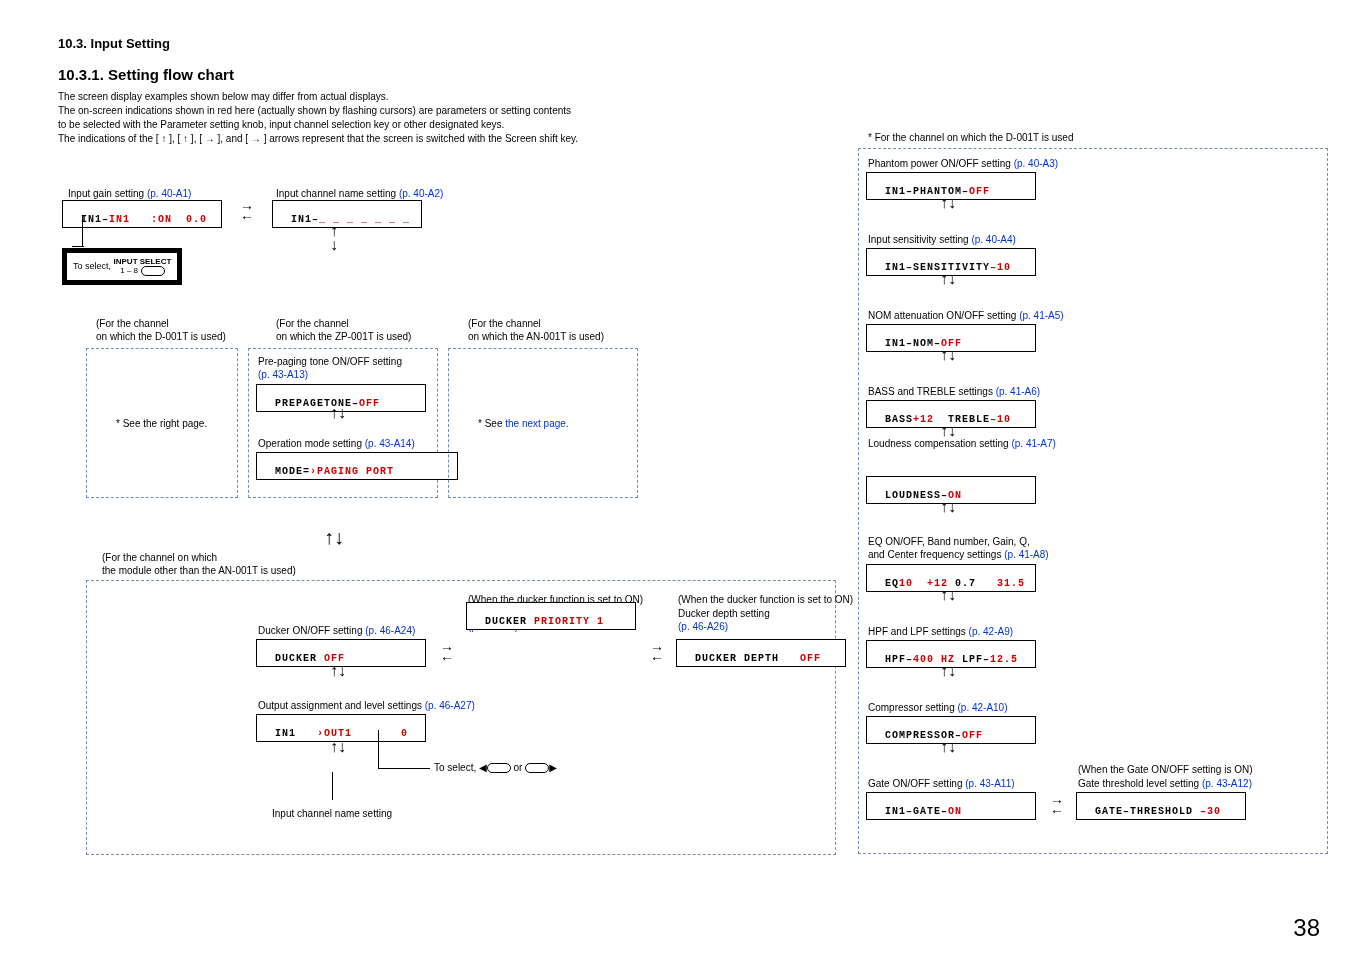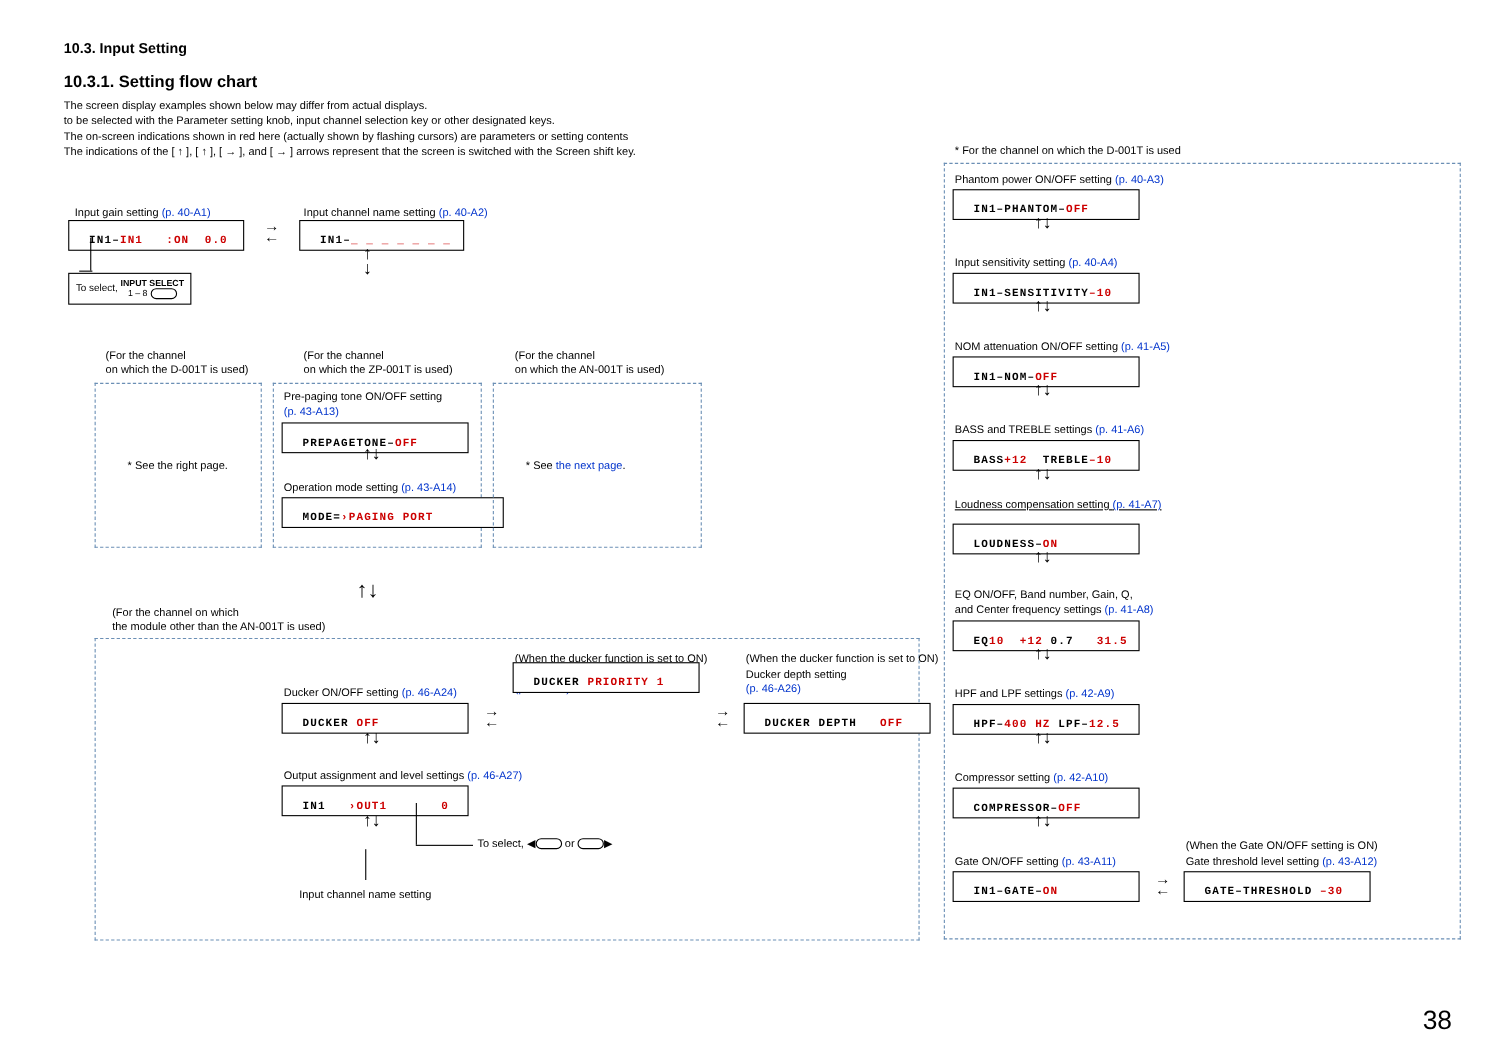--- a/index.html
+++ b/index.html
@@ -23,38 +23,38 @@
 <body>
 
 <div class="pos" style="left:58px; top:36px;">
   <div class="section-title">10.3. Input Setting</div>
 </div>
 <div class="pos" style="left:58px; top:66px;">
   <div class="sub-title">10.3.1. Setting flow chart</div>
 </div>
 <div class="pos" style="left:58px; top:90px; width:560px;">
   <div class="desc">The screen display examples shown below may differ from actual displays.</div>
+  <div class="desc">The on-screen indications shown in red here (actually shown by flashing cursors) are parameters or setting contents</div>
   <div class="desc">to be selected with the Parameter setting knob, input channel selection key or other designated keys.</div>
-  <div class="desc">The on-screen indications shown in red here (actually shown by flashing cursors) are parameters or setting contents</div>
   <div class="desc">
     <span>The indications of the [ </span><span>↑</span><span> ], [ </span><span>↑</span><span> ], [ </span><span>→</span><span> ], and [ </span><span>→</span><span> ] arrows represent that the screen is switched with the Screen shift key.</span>
   </div>
 </div>
 
 <div class="pos lbl" style="left:68px; top:188px;">
   <span>Input gain setting </span><span class="link">(p. 40-A1)</span>
 </div>
 <div class="pos lcd" style="left:62px; top:200px; width:160px;">
   <span>IN1</span><span>–</span><span class="rd">IN1</span>&nbsp;&nbsp;&nbsp;<span class="rd">:ON</span>&nbsp;&nbsp;<span class="rd">0.0</span>
 </div>
 
 <div class="pos" style="left:82px; top:216px; width:1px; height:30px; background:#000;"></div>
 <div class="pos" style="left:72px; top:246px; width:12px; height:1px; background:#000;"></div>
 
-<div class="pos" style="left:62px; top:248px; border:1px solid #000000; padding:4px 6px; font-size:9px;">
+<div class="pos" style="left:62px; top:248px; border:5px solid #000000; padding:4px 6px; font-size:9px;">
   <span>To select, </span>
   <span style="display:inline-block; vertical-align:middle; text-align:center; line-height:8px;">
     <span class="tiny" style="font-weight:bold;">INPUT SELECT</span><br>
     <span class="tiny">1 – 8</span> <span class="btn-oval"></span>
   </span>
 </div>
 
 <div class="pos arrow-horiz" style="left:232px; top:200px; width:30px;">
   <div>→</div>
     <div>←</div>
@@ -188,21 +188,21 @@
 <div class="pos arrow-vert" style="left:940px; top:348px;">↑↓</div>
 
 <div class="pos lbl" style="left:868px; top:386px;">
   <span>BASS and TREBLE settings </span><span class="link">(p. 41-A6)</span>
 </div>
 <div class="pos lcd" style="left:866px; top:400px; width:170px;">
   <span>BASS</span><span class="rd">+12</span><span>  TREBLE</span><span class="rd">–10</span>
 </div>
 <div class="pos arrow-vert" style="left:940px; top:424px;">↑↓</div>
 
-<div class="pos lbl" style="left:868px; top:454px;text-decoration:underline;">
+<div class="pos lbl" style="left:868px; top:438px;">
   <span>Loudness compensation setting </span><span class="link">(p. 41-A7)</span>
 </div>
 <div class="pos lcd" style="left:866px; top:476px; width:170px;">
   <span>LOUDNESS–</span><span class="rd">ON</span>
 </div>
 <div class="pos arrow-vert" style="left:940px; top:500px;">↑↓</div>
 
 <div class="pos lbl" style="left:868px; top:536px;">
   <span>EQ ON/OFF, Band number, Gain, Q,</span><br>
   <span>and Center frequency settings </span><span class="link">(p. 41-A8)</span>

